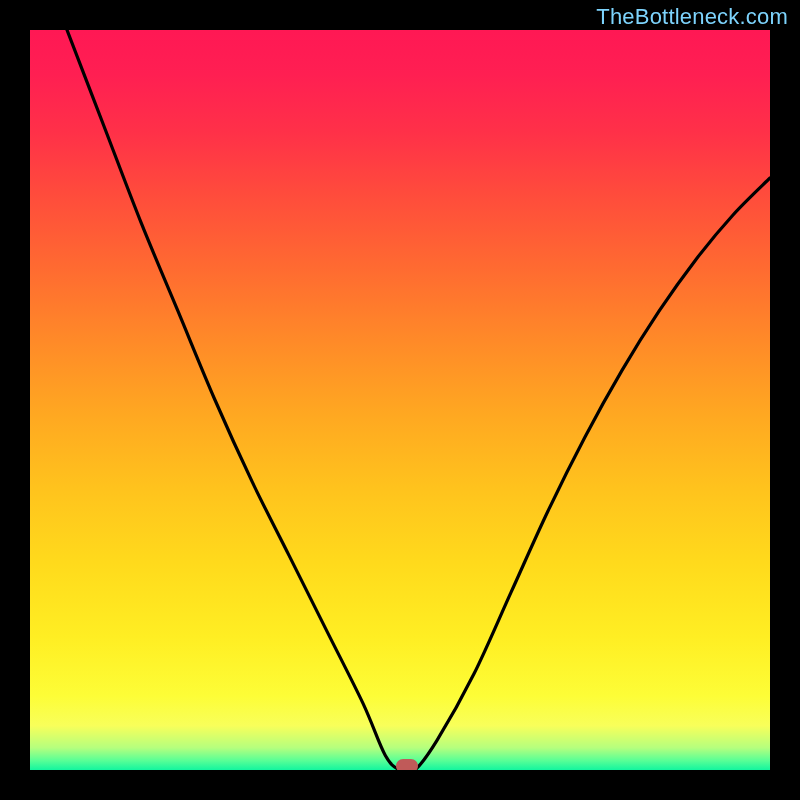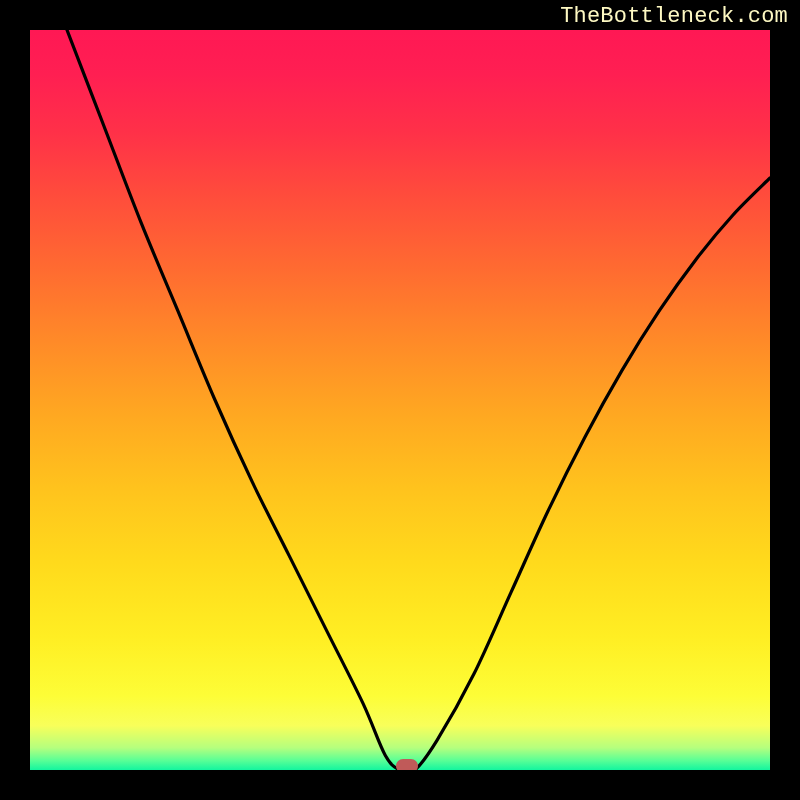--- a/index.html
+++ b/index.html
@@ -16,27 +16,26 @@
     top: 0;
     left: 0;
     width: 800px;
     height: 800px;
     background: #000;
   }
   .watermark {
     position: absolute;
     top: 4px;
     right: 12px;
-    color: #fef9c3;
+    color: #7dd3fc;
     font-size: 22px;
     font-weight: 500;
     letter-spacing: 0.2px;
     z-index: 10;
     user-select: none;
-    font-family: Liberation Mono, monospace;
   }
   .plot-area {
     position: absolute;
     top: 30px;
     left: 30px;
     width: 740px;
     height: 740px;
     overflow: hidden;
   }
   .gradient-bg {

